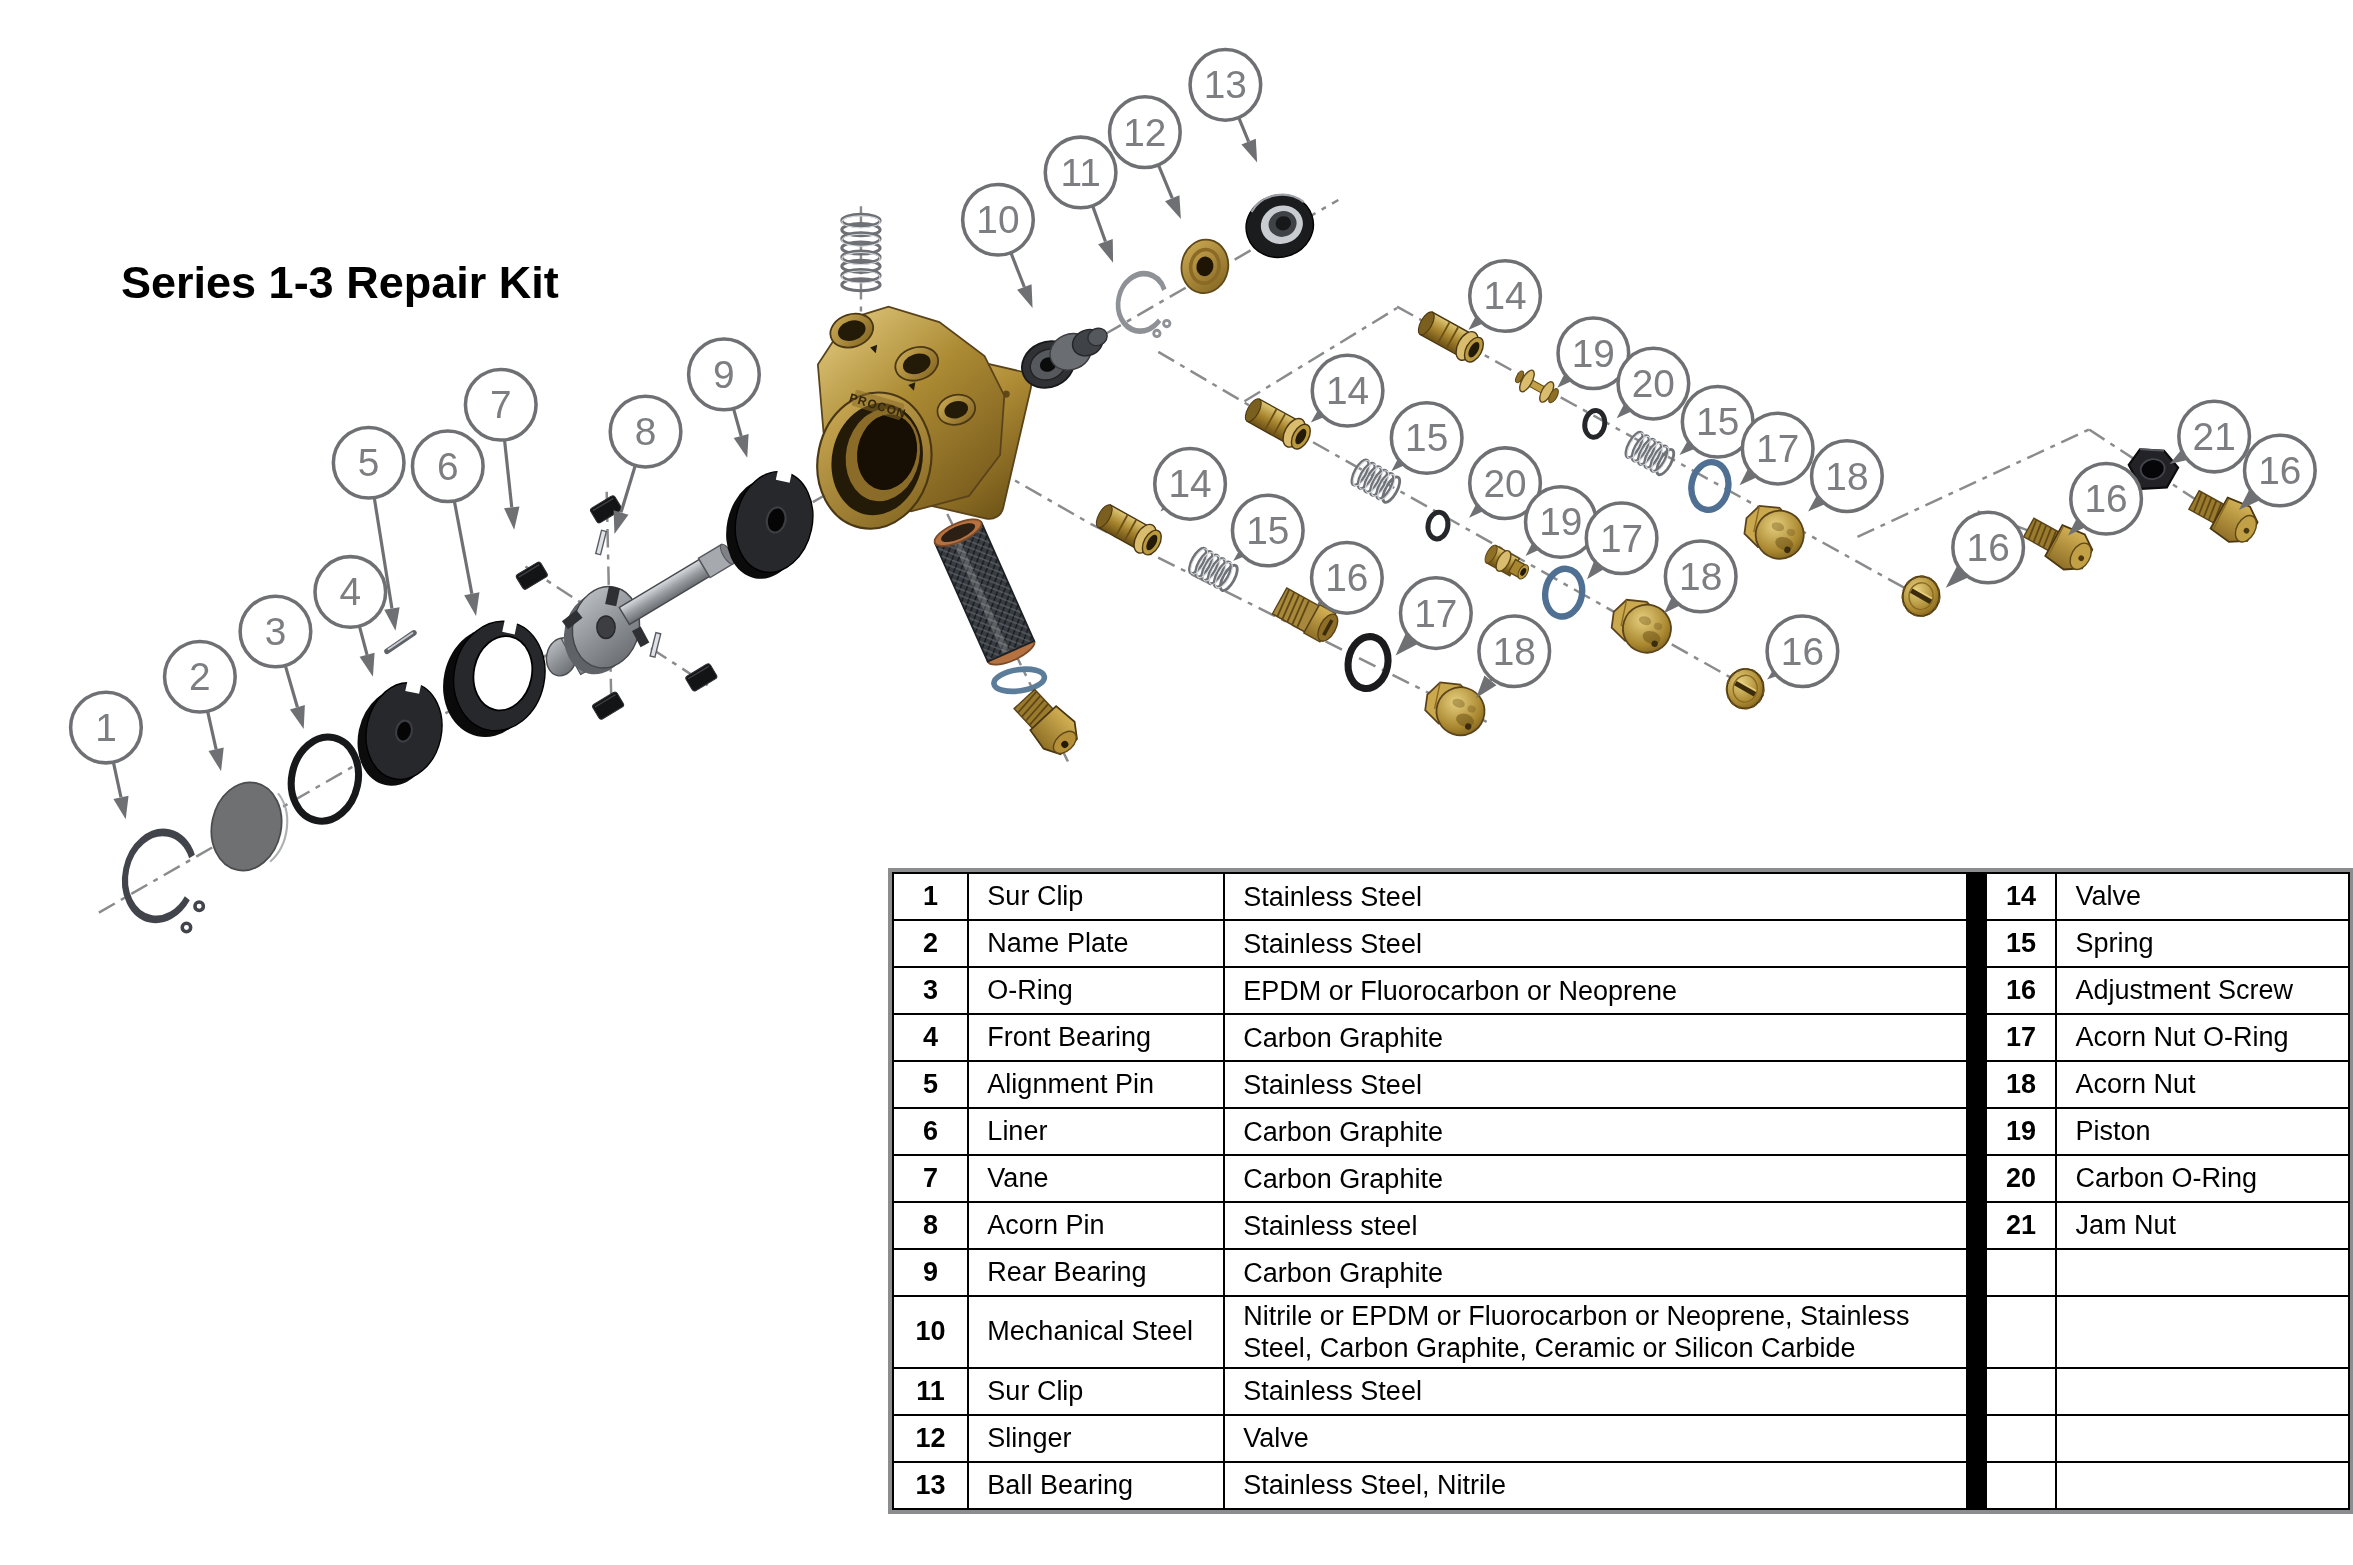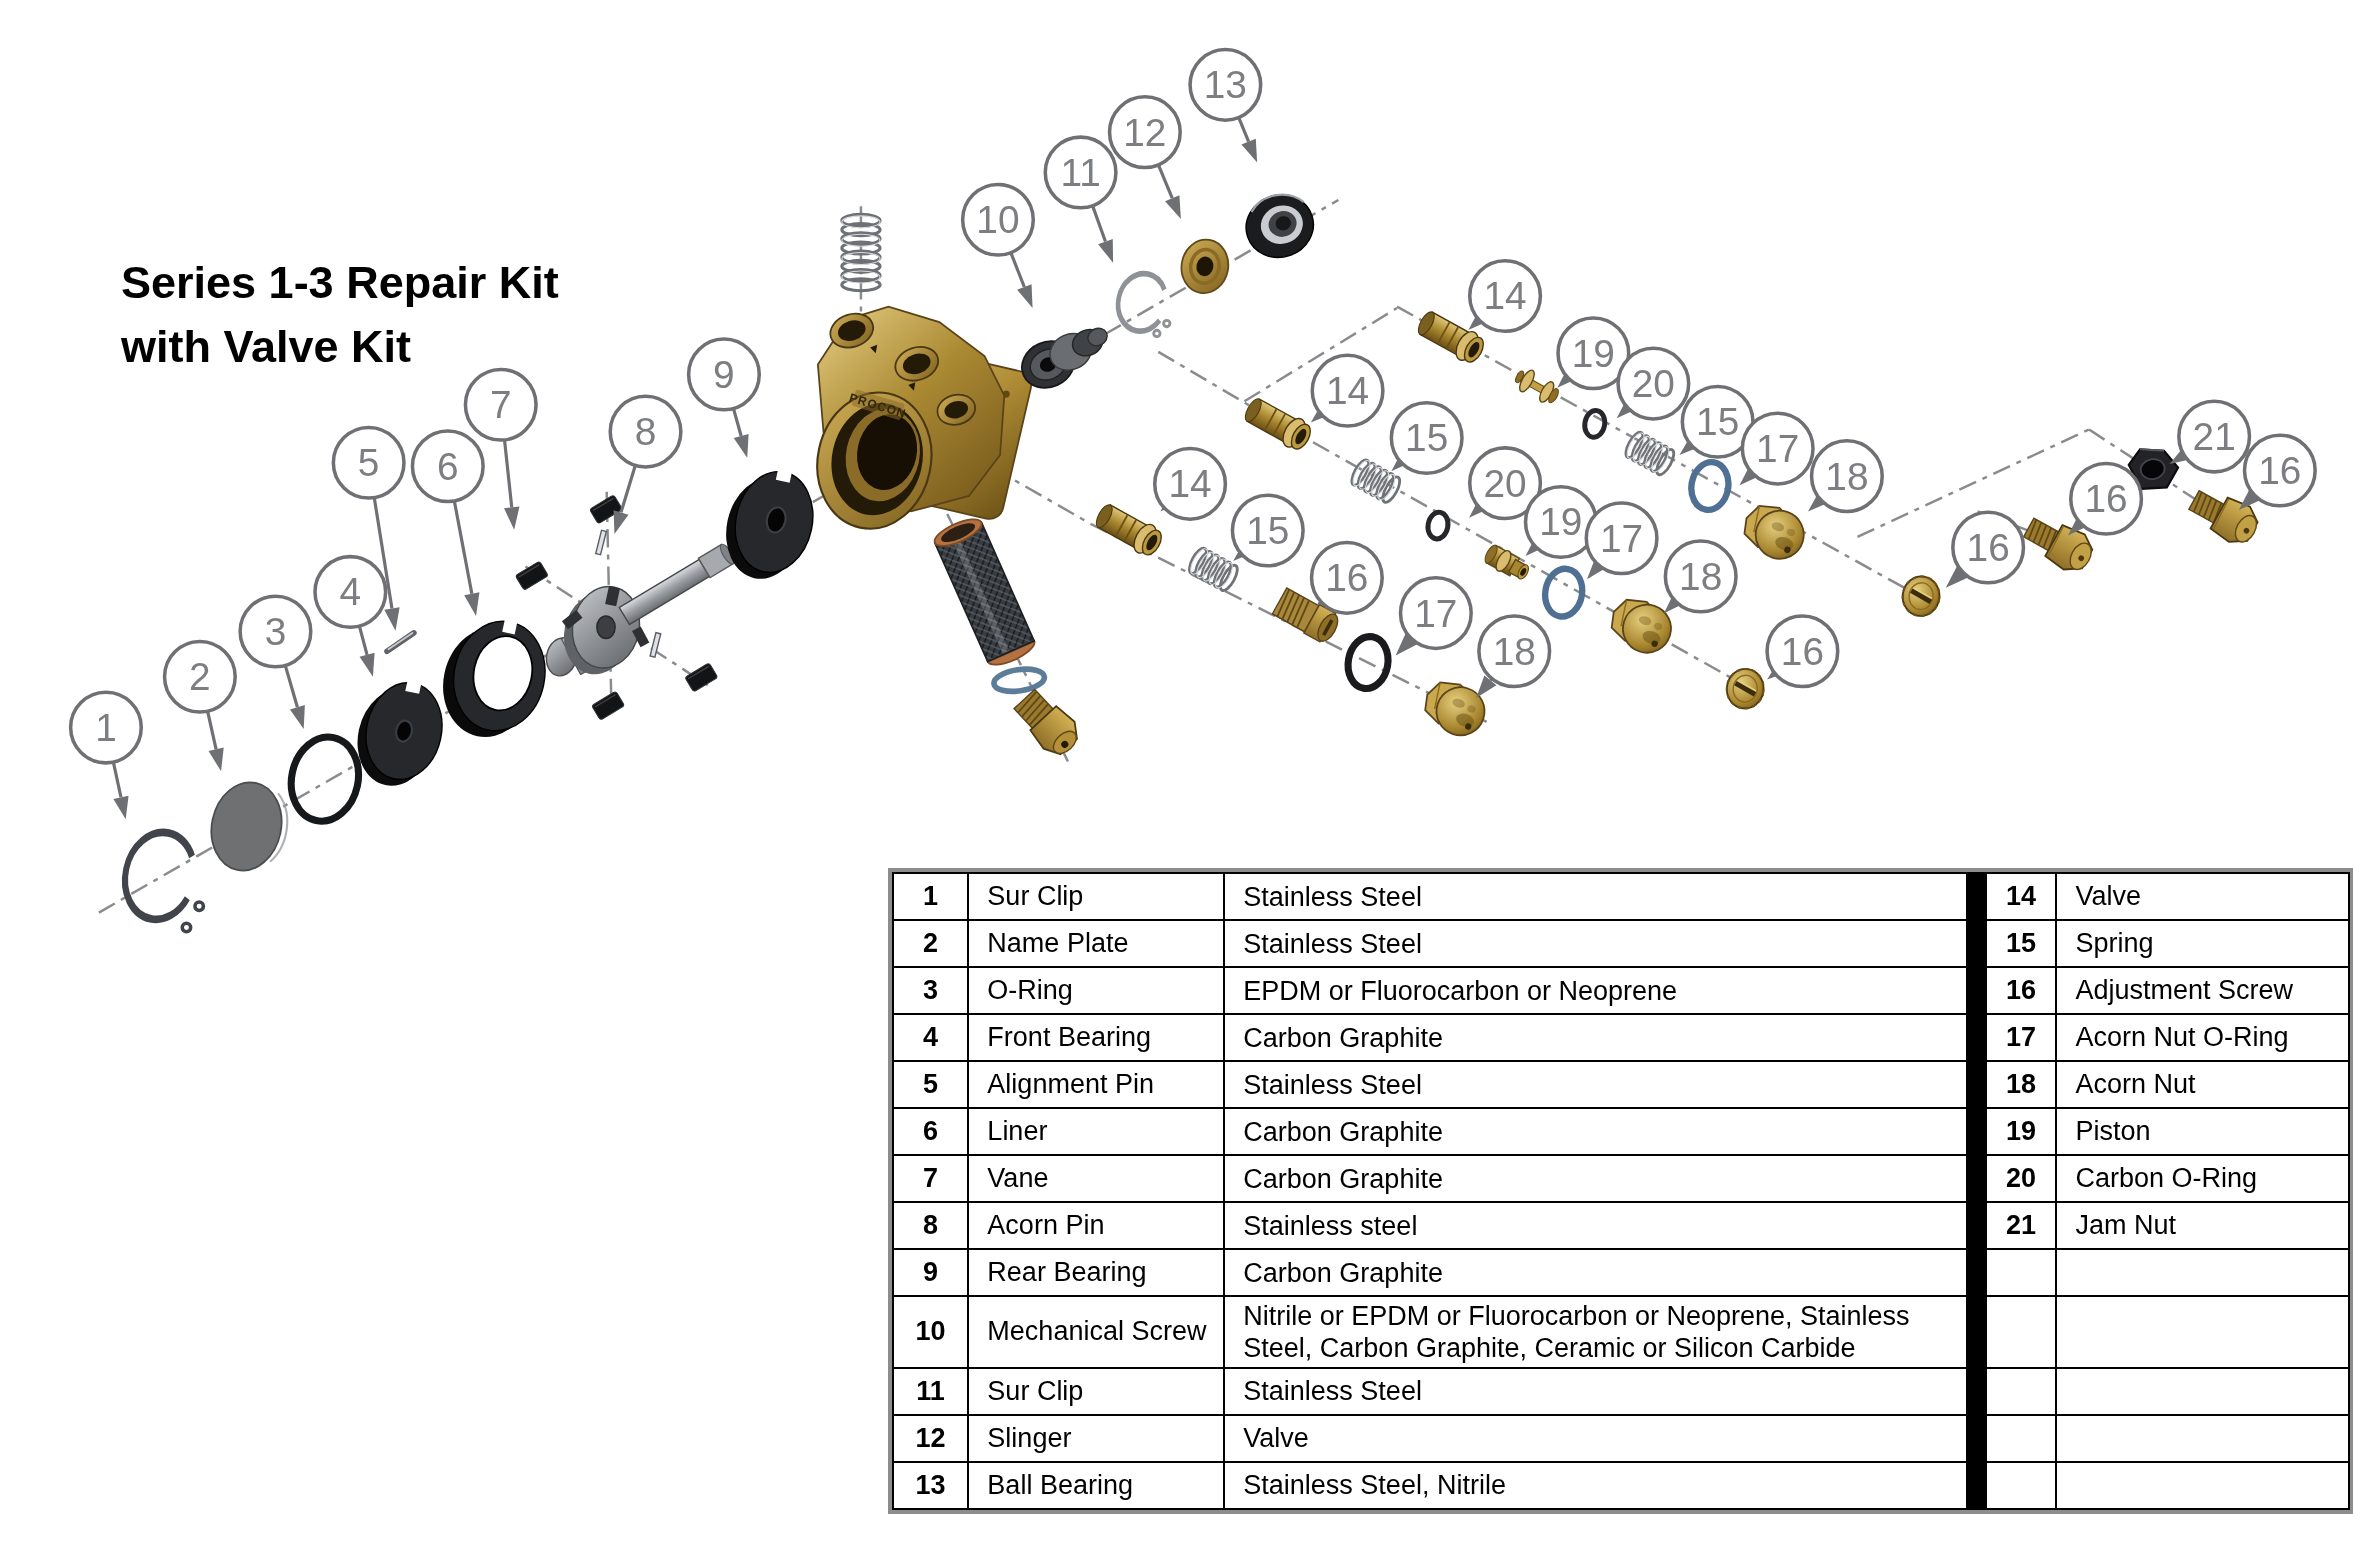--- a/index.html
+++ b/index.html
@@ -21,21 +21,20 @@
   tr.r{height:47px;}
   .balloon-num{font-size:55px;fill:#7d7e81;}
 </style>
 </head>
 <body>
 
 <div class="page">
 
   <div class="title">
     <div>Series 1-3 Repair Kit</div>
-    <div>with Valve Kit</div>
   </div>
 
   <svg id="diagram" width="2354" height="1566" viewBox="0 0 3333 2217" xmlns="http://www.w3.org/2000/svg">
     <defs>
       <linearGradient id="gBody" x1="0" y1="0" x2="1" y2="1">
         <stop offset="0" stop-color="#dcc173"></stop>
           <stop offset="0.45" stop-color="#b08d36"></stop>
           <stop offset="1" stop-color="#6e5316"></stop>
       </linearGradient>
       <linearGradient id="gBody2" x1="0" y1="0" x2="0.8" y2="1">
@@ -730,21 +729,21 @@
           <tr class="r">
             <td class="n">9</td>
             <td class="nm">Rear Bearing</td>
             <td class="mat">Carbon Graphite</td>
             <td class="dv"></td>
             <td class="n2"></td>
             <td class="nm2"></td>
           </tr>
           <tr class="r">
             <td class="n">10</td>
-            <td class="nm">Mechanical Screw</td>
+            <td class="nm">Mechanical Steel</td>
             <td class="mat">Nitrile or EPDM or Fluorocarbon or Neoprene, Stainless Steel, Carbon Graphite, Ceramic or Silicon Carbide</td>
             <td class="dv"></td>
             <td class="n2"></td>
             <td class="nm2"></td>
           </tr>
           <tr class="r">
             <td class="n">11</td>
             <td class="nm">Sur Clip</td>
             <td class="mat">Stainless Steel</td>
             <td class="dv"></td>

